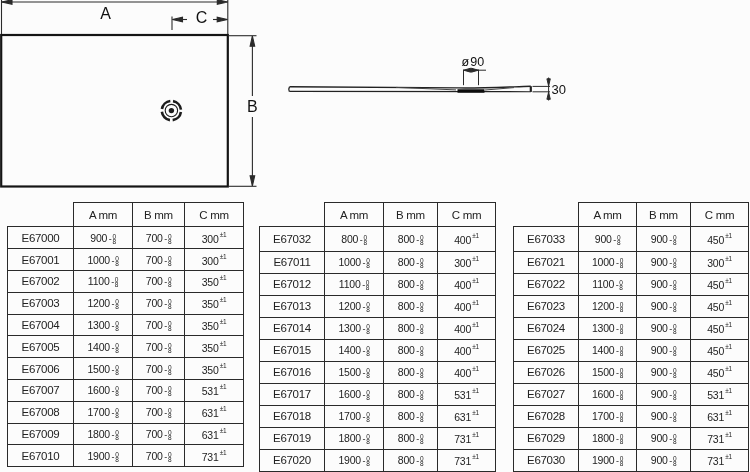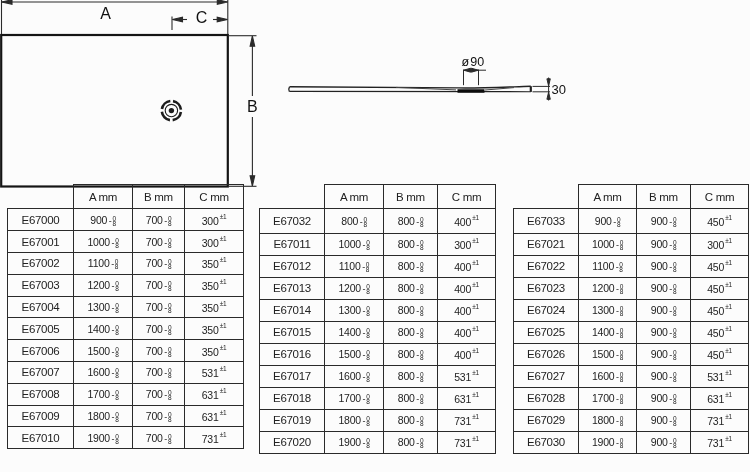--- a/index.html
+++ b/index.html
@@ -1,19 +1,19 @@
 <!DOCTYPE html>
 <html><head>
 <meta charset="utf-8">
 <style>
   html,body{margin:0;padding:0;}
   body{width:750px;height:472px;position:relative;background:#fcfcfc;will-change:transform;
        font-family:"Liberation Sans",sans-serif;color:#1b1b1b;overflow:hidden;}
   #draw{position:absolute;left:0;top:0;}
-  table{position:absolute;top:184px;border-collapse:collapse;table-layout:fixed;}
+  table{position:absolute;top:202px;border-collapse:collapse;table-layout:fixed;}
   td{border:1px solid #2a2a2a;text-align:center;vertical-align:middle;
      font-size:11.5px;color:#222;padding:0;white-space:nowrap;letter-spacing:-0.3px;}
   td.blank{border:none;}
   tr.h{height:24.4px;}
   tr.r{height:22px;}
   #t1 tr.r{height:21.8px;}
   #t2 tr:nth-child(2),#t3 tr:nth-child(2){height:24.5px;margin-top:23px;}
   td .v{font-size:10.5px;letter-spacing:-0.2px;}
   .tol{display:inline-block;font-size:6.5px;line-height:5px;vertical-align:-2px;
        margin-left:1px;text-align:center;}

